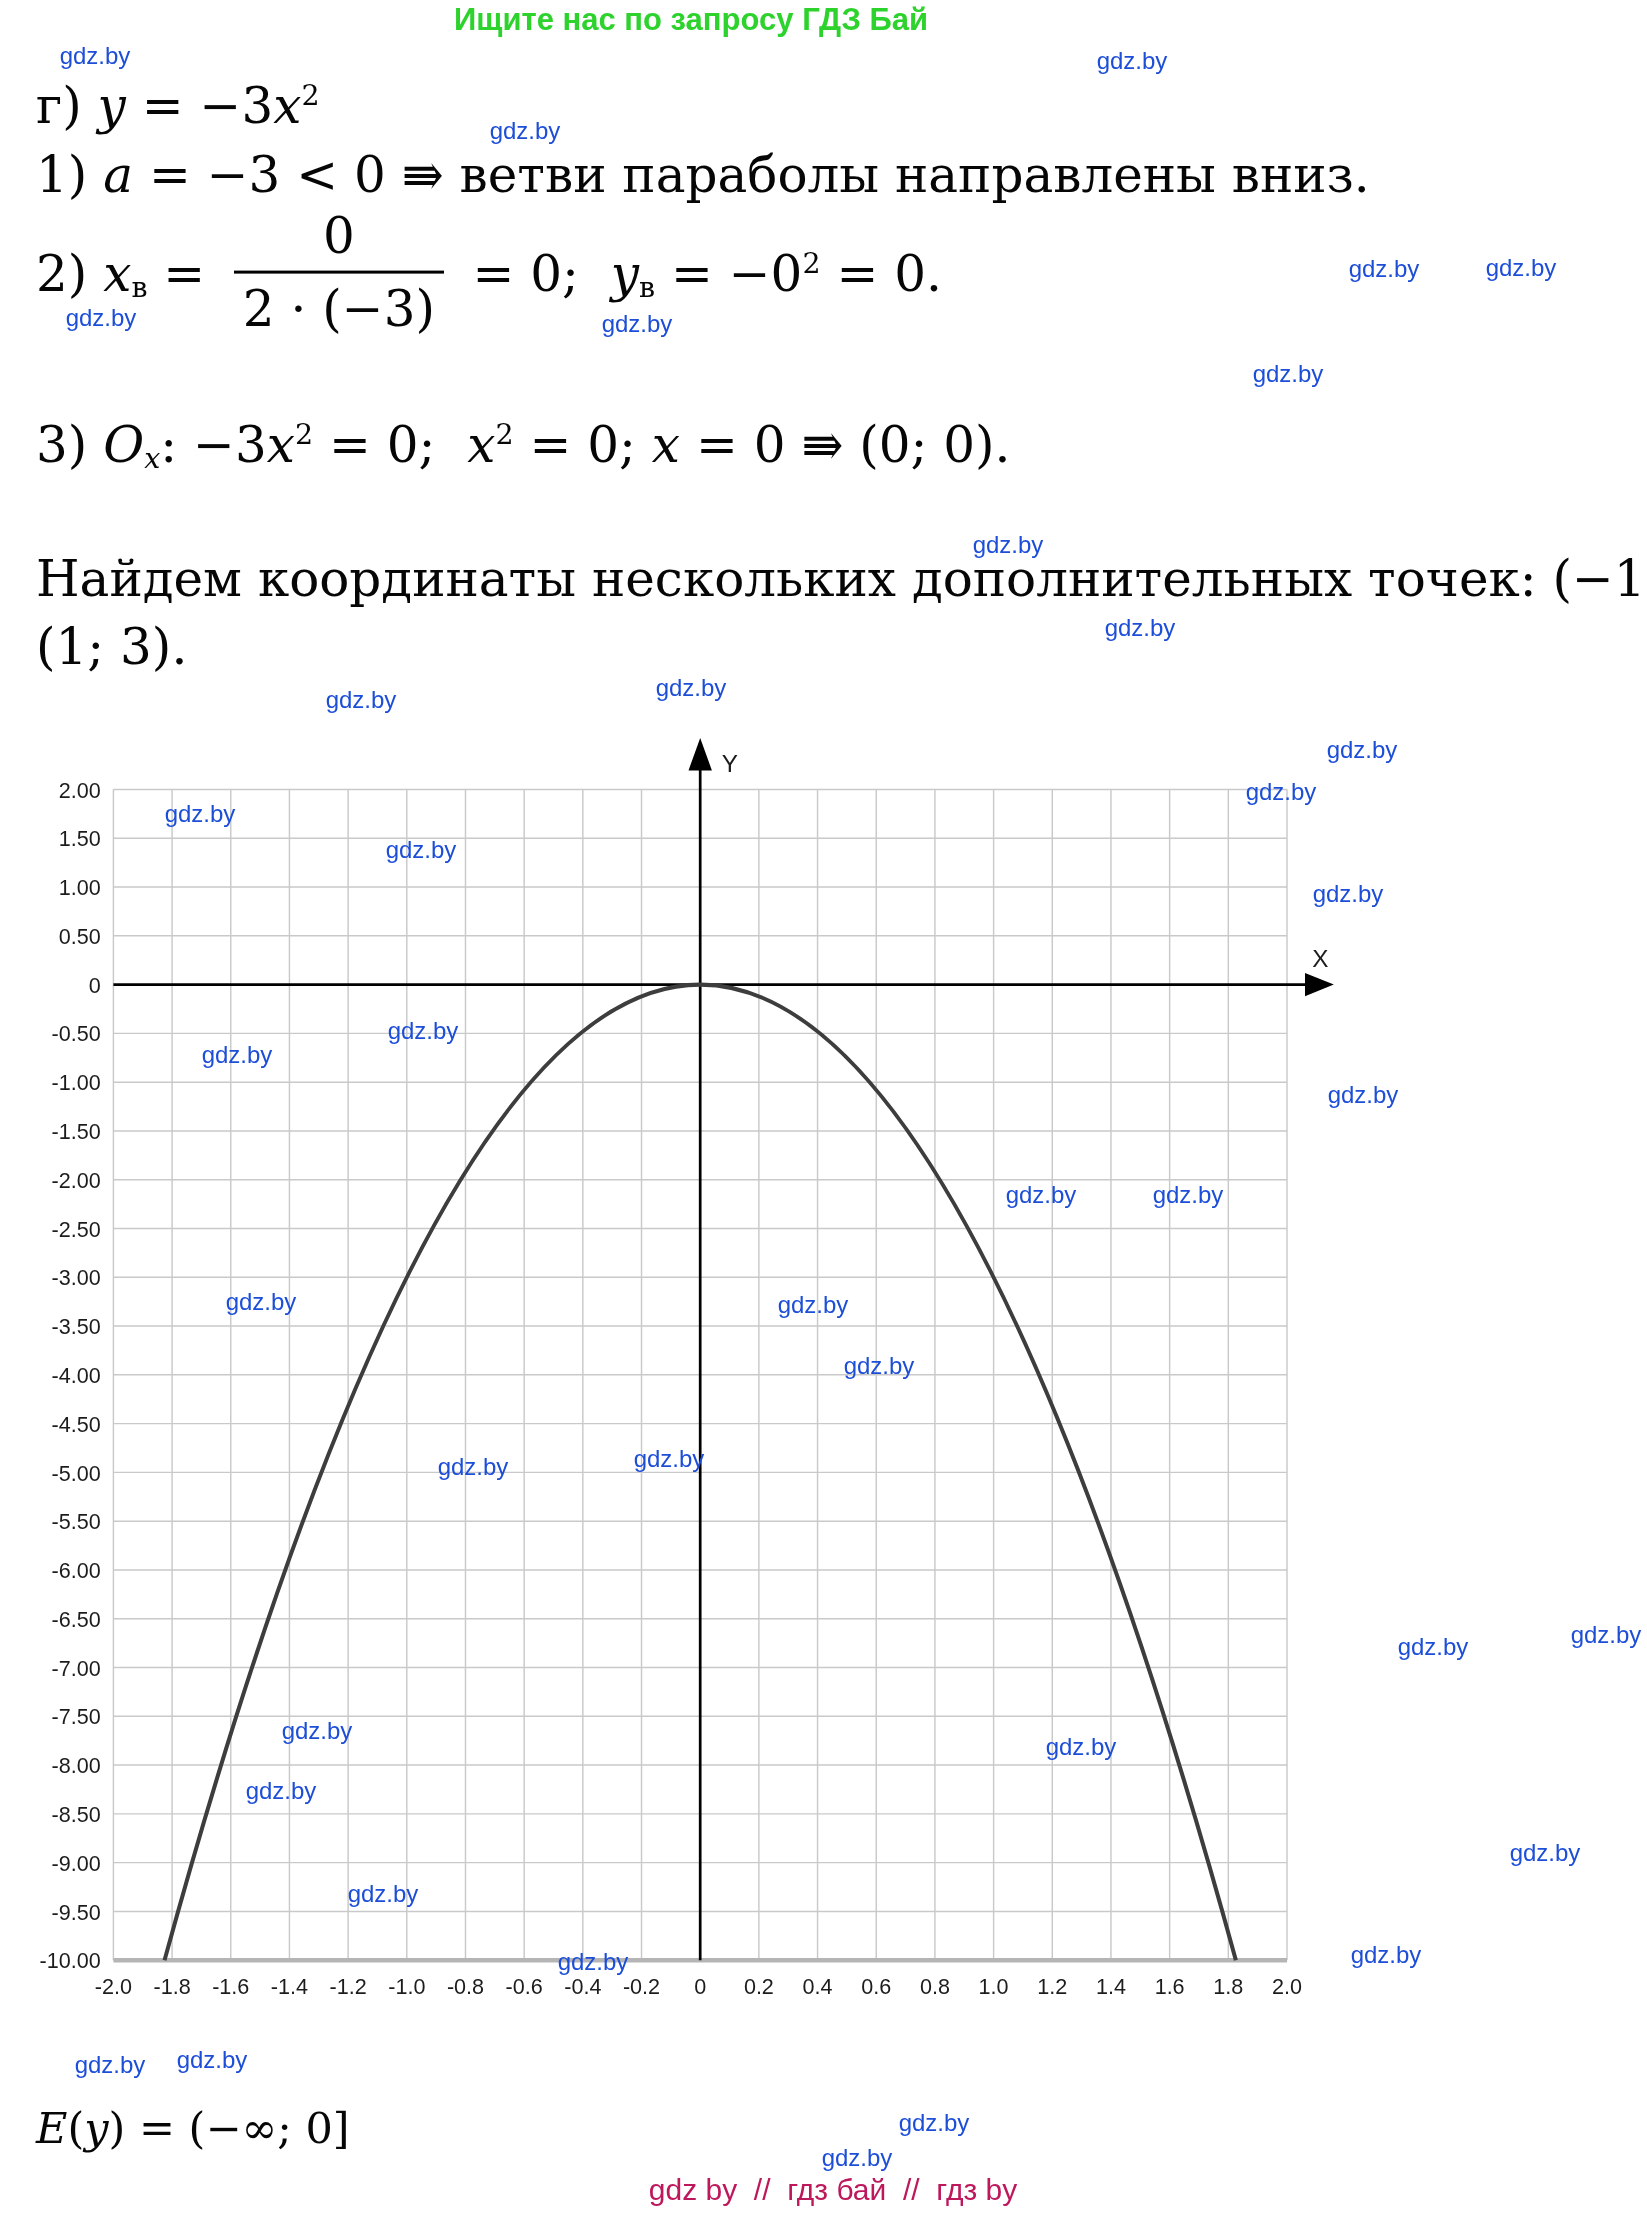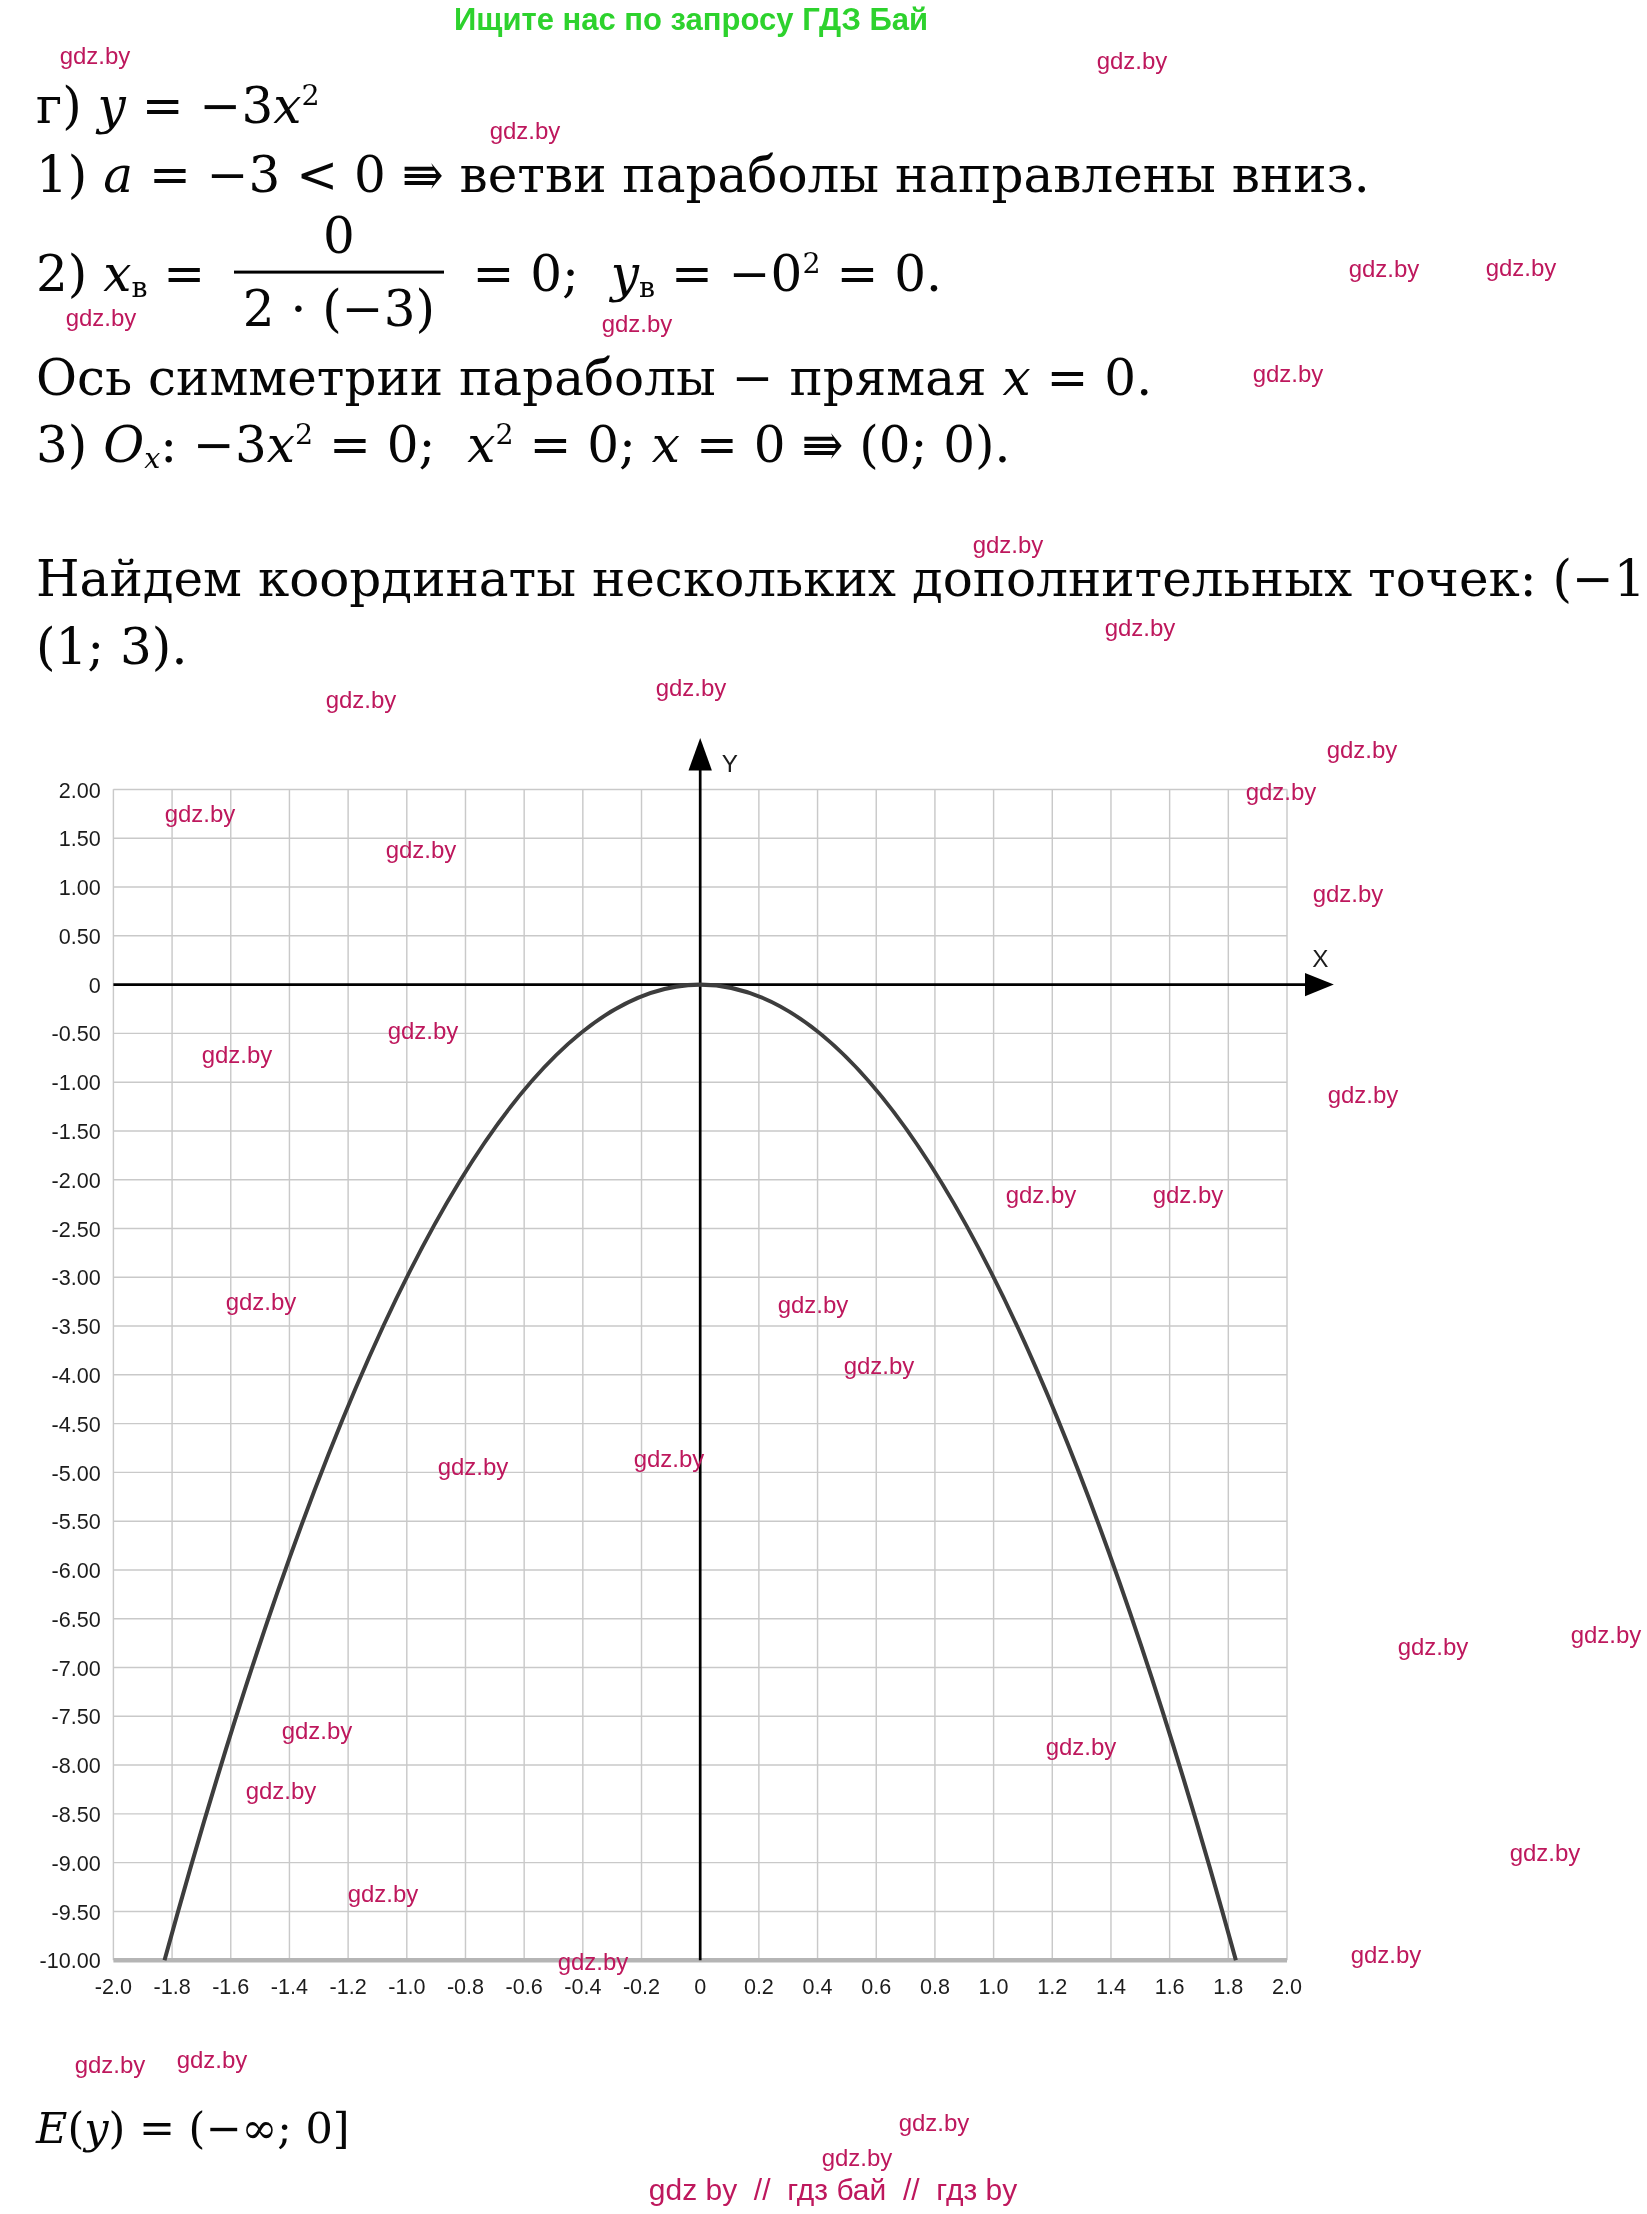--- a/index.html
+++ b/index.html
@@ -20,37 +20,36 @@
   .l-3{top:416px;}
   .l-4{top:482px;}
   .l-pts{top:550px;}
   .l-pts2{top:618px;}
   .l-range{top:2103px;font-size:43px;}
   .frac{display:inline-block;vertical-align:middle;text-align:center;
         margin:0 12.6px;transform:translateY(-5.4px);}
   .frac .num{display:block;padding:0 18px 5.4px 18px;border-bottom:3.6px solid #000;}
   .frac .den{display:block;padding:5.4px 9px 0 9px;}
   .wm{position:absolute;transform:translate(-50%,-50%);
-      font-family:"Liberation Sans",sans-serif;font-size:24px;color:#be185d;
+      font-family:"Liberation Sans",sans-serif;font-size:24px;color:#1d4ed8;
       white-space:nowrap;}
   .footer{position:absolute;top:2173px;left:833px;transform:translateX(-50%);
           font-family:"Liberation Sans",sans-serif;font-size:30px;white-space:pre;}
   #chart-svg{position:absolute;left:0;top:0;}
 </style>
 </head>
 <body>
 
 <div class="page">
 
   <div class="promo" style="color: rgb(45, 210, 45);">Ищите нас по запросу ГДЗ Бай</div>
 
   <div class="math-line l-g"><span>г) </span><span class="it">y</span><span> = −3</span><span class="it">x</span><sup>2</sup></div>
   <div class="math-line l-1"><span>1) </span><span class="it">a</span><span> = −3 &lt; 0 ⇛ ветви параболы направлены вниз.</span></div>
   <div class="math-line l-2"><span>2) </span><span class="it">x</span><sub>в</sub><span> = </span><span class="frac"><span class="num">0</span><span class="den">2 · (−3)</span></span><span> = 0;  </span><span class="it">y</span><sub>в</sub><span> = −0</span><sup>2</sup><span> = 0.</span></div>
-  <div class="math-line l-axis"><span>Ось симметрии параболы − прямая </span><span class="it">x</span><span> = 0.</span></div>
   <div class="math-line l-3"><span>3) </span><span class="it">O</span><sub class="it">x</sub><span>: −3</span><span class="it">x</span><sup>2</sup><span> = 0;  </span><span class="it">x</span><sup>2</sup><span> = 0; </span><span class="it">x</span><span> = 0 ⇛ (0; 0).</span></div>
   <div class="math-line l-pts"><span>Найдем координаты нескольких дополнительных точек: (−1; −3);</span></div>
   <div class="math-line l-pts2"><span>(1; 3).</span></div>
 
   <svg id="chart-svg" width="1647" height="2214" viewBox="0 0 1830 2460">
       <line x1="126" y1="877" x2="126" y2="2178" stroke="#c9c9c9" stroke-width="1.6"></line>
       <line x1="191.19999999999993" y1="877" x2="191.19999999999993" y2="2178" stroke="#c9c9c9" stroke-width="1.6"></line>
       <line x1="256.4" y1="877" x2="256.4" y2="2178" stroke="#c9c9c9" stroke-width="1.6"></line>
       <line x1="321.6" y1="877" x2="321.6" y2="2178" stroke="#c9c9c9" stroke-width="1.6"></line>
       <line x1="386.8" y1="877" x2="386.8" y2="2178" stroke="#c9c9c9" stroke-width="1.6"></line>

